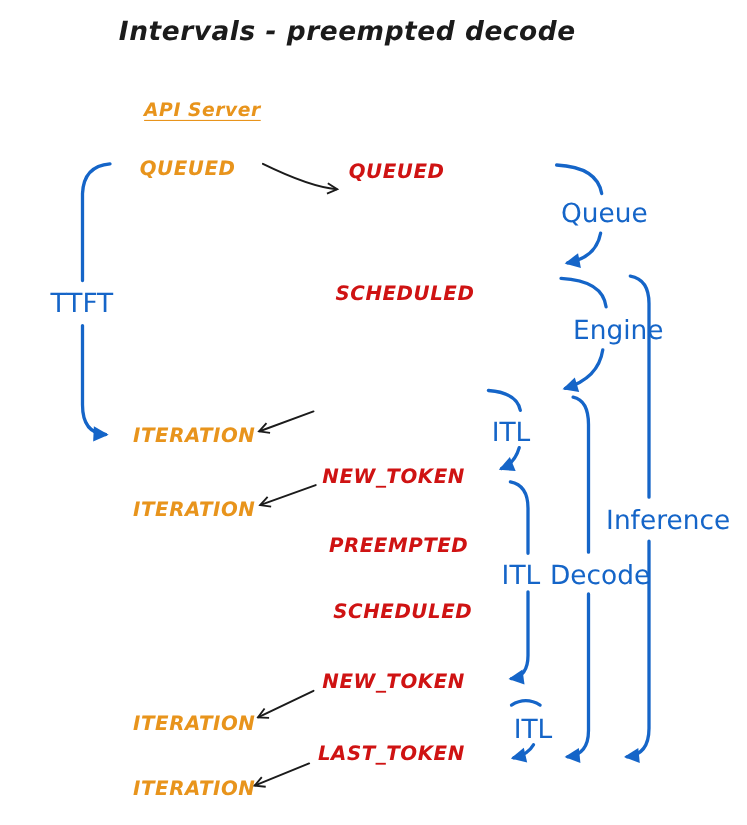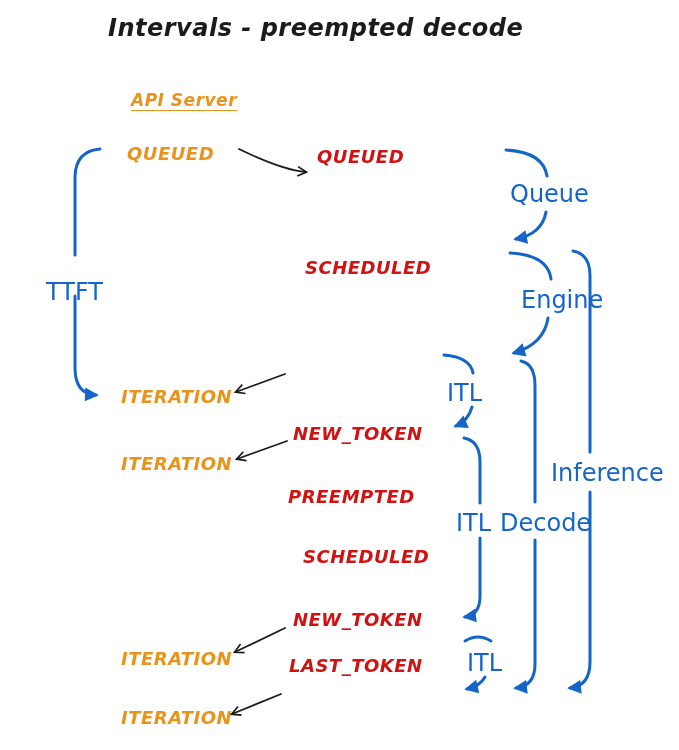--- a/index.html
+++ b/index.html
@@ -56,26 +56,26 @@
 
   <div class="event hand api" style="left:103px; top:143px;">QUEUED</div>
   <div class="event hand api" style="left:97px;  top:386px;">ITERATION</div>
   <div class="event hand api" style="left:97px;  top:453px;">ITERATION</div>
   <div class="event hand api" style="left:97px;  top:648px;">ITERATION</div>
   <div class="event hand api" style="left:97px;  top:707px;">ITERATION</div>
 
   <div class="event hand engine" style="left:293px; top:146px;">QUEUED</div>
   <div class="event hand engine" style="left:281px; top:257px;">SCHEDULED</div>
   <div class="event hand engine" style="left:269px; top:423px;">NEW_TOKEN</div>
-  <div class="event hand engine" style="left:264px; top:486px;">PREEMPTED</div>
+  <div class="event hand engine" style="left:275px; top:486px;">PREEMPTED</div>
   <div class="event hand engine" style="left:279px; top:546px;">SCHEDULED</div>
   <div class="event hand engine" style="left:269px; top:609px;">NEW_TOKEN</div>
-  <div class="event hand engine" style="left:265px; top:655px;">LAST_TOKEN</div>
+  <div class="event hand engine" style="left:265px; top:675px;">LAST_TOKEN</div>
 
-  <div class="interval-label" style="left:22px;  top:278px;">TTFT</div>
+  <div class="interval-label" style="left:22px;  top:262px;">TTFT</div>
   <div class="interval-label" style="left:486px; top:180px;">Queue</div>
   <div class="interval-label" style="left:497px; top:286px;">Engine</div>
   <div class="interval-label" style="left:423px; top:379px;">ITL</div>
   <div class="interval-label" style="left:432px; top:509px;">ITL</div>
   <div class="interval-label" style="left:527px; top:459px;">Inference</div>
   <div class="interval-label" style="left:476px; top:509px;">Decode</div>
   <div class="interval-label" style="left:443px; top:649px;">ITL</div>
 
   <svg class="overlay" width="679" height="750" viewBox="0 0 679 750">
     <defs>

